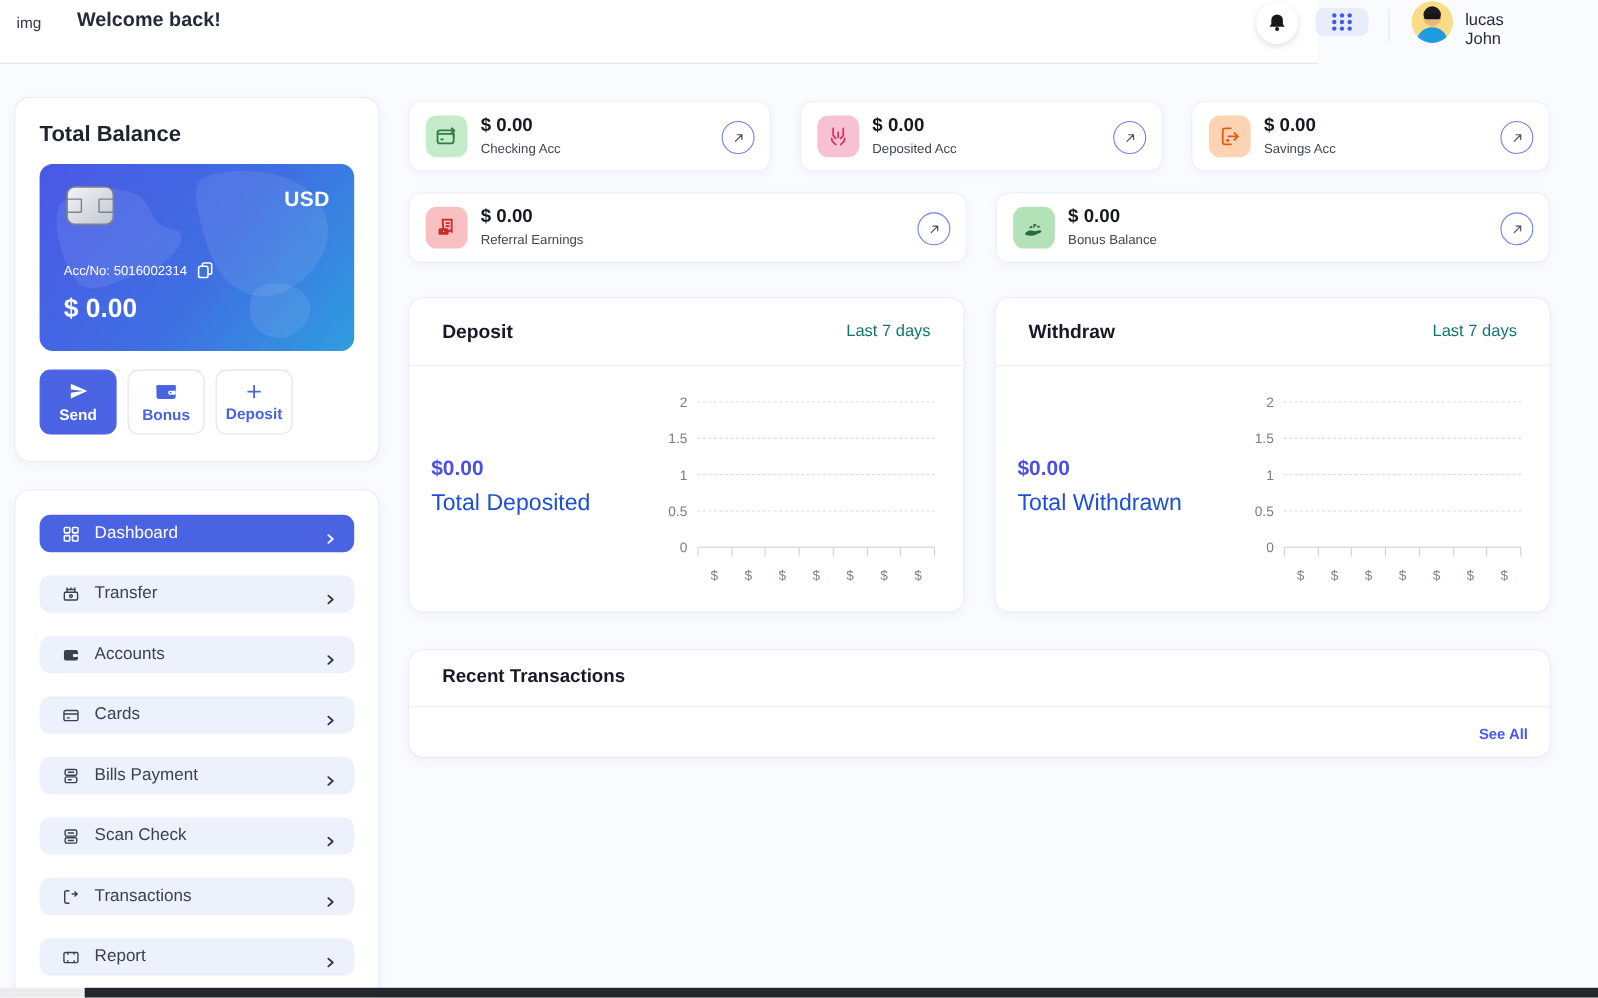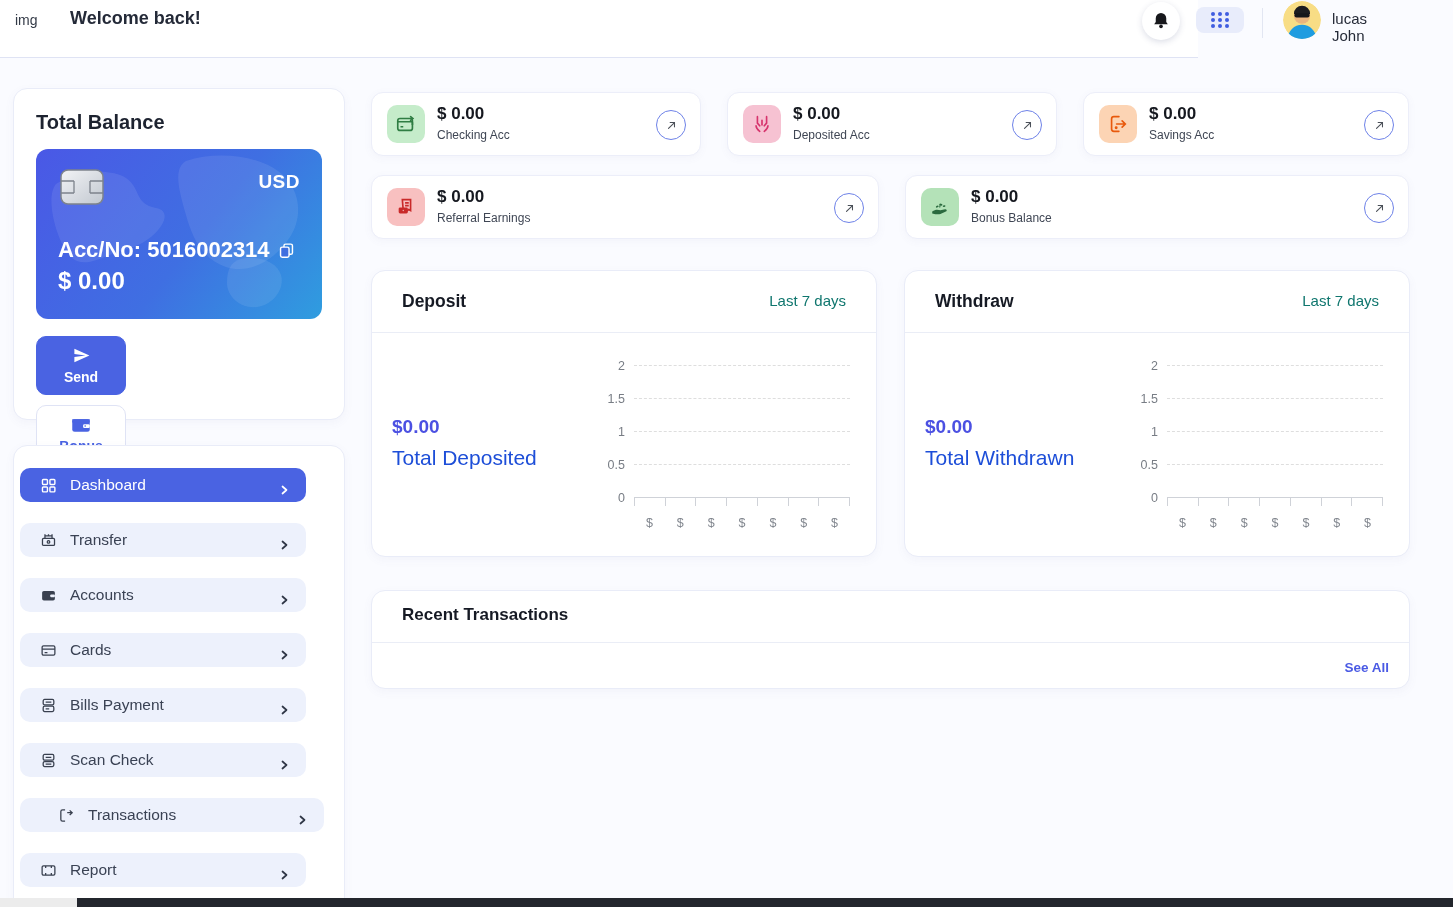--- a/index.html
+++ b/index.html
@@ -22,30 +22,30 @@
   
   .card{position:absolute;background:#fff;border:1px solid #e9ecf8;border-radius:14px;
     box-shadow:0 3px 10px rgba(90,100,160,.05);}
   
   .balance-title{position:absolute;left:22px;top:22px;font-size:20px;font-weight:700;color:#1d2330;}
   .bank-card{position:absolute;left:22px;top:60px;width:286px;height:170px;border-radius:12px;overflow:hidden;
     background:linear-gradient(128deg,#4a58e6 0%,#3f6fe2 55%,#2f9ddf 100%);color:#fff;}
   .bank-card .map{position:absolute;inset:0;opacity:.55;}
   .chip{position:absolute;left:24px;top:20px;}
   .cur{position:absolute;right:22px;top:22px;font-size:19px;font-weight:700;letter-spacing:.5px;}
-  .accno{position:absolute;left:22px;top:88px;font-size:22px;display:flex;align-items:center;gap:8px;font-weight:bold;}
+  .accno{position:absolute;left:22px;top:88px;font-size:12px;display:flex;align-items:center;gap:8px;}
   .card-amt{position:absolute;left:22px;top:118px;font-size:24px;font-weight:700;}
-  .btn-row{position:absolute;left:22px;top:247px;width:230px;display:flex;gap:10px;flex-direction:column;}
+  .btn-row{position:absolute;left:22px;top:247px;width:230px;display:flex;gap:10px;}
   .act-btn{width:88px;height:57px;border-radius:10px;border:1px solid #dfe3f5;background:#fff;
     display:flex;flex-direction:column;align-items:center;justify-content:center;gap:4px;cursor:pointer;
     font-size:14px;font-weight:700;color:#4a63e2;}
   .act-btn.primary{background:#4a63e2;border-color:#4a63e2;color:#fff;}
   
   .menu-card{left:13px;top:445px;width:330px;height:478px;padding:0;}
-  .mi{position:absolute;left:6px;width:286px;height:34px;border-radius:10px;background:#edf1fc;
+  .mi{position:absolute;left:22px;width:286px;height:34px;border-radius:10px;background:#edf1fc;
     display:flex;align-items:center;cursor:pointer;color:#3a4254;}
   .mi .mi-ic{margin-left:19px;width:18px;height:18px;display:flex;align-items:center;justify-content:center;color:#39404f;}
   .mi .mi-lb{margin-left:13px;font-size:15.5px;font-weight:500;}
   .mi .mi-ch{position:absolute;right:16px;top:15px;width:12px;height:14px;color:#2f3646;}
   .mi.active{background:#4a63e2;color:#fff;}
   .mi.active .mi-ic,.mi.active .mi-ch{color:#fff;}
   
   .acct{position:absolute;height:62px;background:#fff;border:1px solid #eceef9;border-radius:12px;
     box-shadow:0 2px 8px rgba(90,100,160,.05);}
   .acct .aicon{position:absolute;left:15px;top:12px;width:38px;height:38px;border-radius:10px;
@@ -290,21 +290,21 @@
         </svg>
     </span>
     <span class="mi-lb">Scan Check</span>
     <span class="mi-ch">
       <svg width="12" height="14" viewBox="0 0 24 24" fill="none" stroke="currentColor" stroke-width="3.4" stroke-linecap="round" stroke-linejoin="round">
           <path d="M9 5l8 7-8 7"></path>
         </svg>
     </span>
   </div>
 
-  <div class="mi" style="top:352px;padding-left:18px;">
+  <div class="mi" style="top:352px;">
     <span class="mi-ic">
       <svg width="17" height="17" viewBox="0 0 24 24" fill="none" stroke="currentColor" stroke-width="1.8">
           <path d="M10 4H6.5A2.5 2.5 0 0 0 4 6.5v11A2.5 2.5 0 0 0 6.5 20H10"></path>
           <path d="M13 8h6.5M16.5 4.8 20 8l-3.5 3.2"></path>
         </svg>
     </span>
     <span class="mi-lb">Transactions</span>
     <span class="mi-ch">
       <svg width="12" height="14" viewBox="0 0 24 24" fill="none" stroke="currentColor" stroke-width="3.4" stroke-linecap="round" stroke-linejoin="round">
           <path d="M9 5l8 7-8 7"></path>

